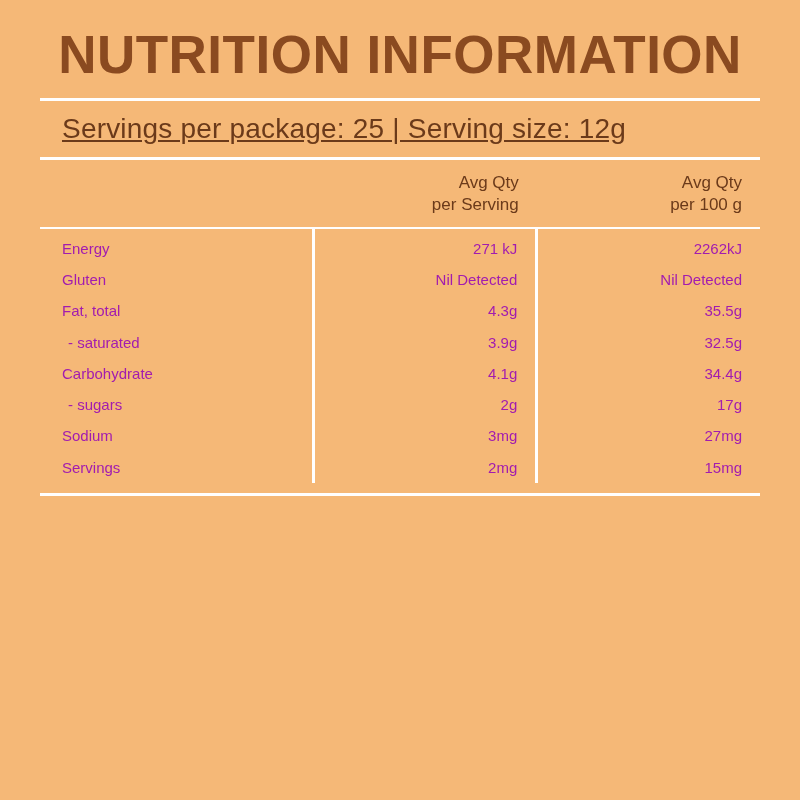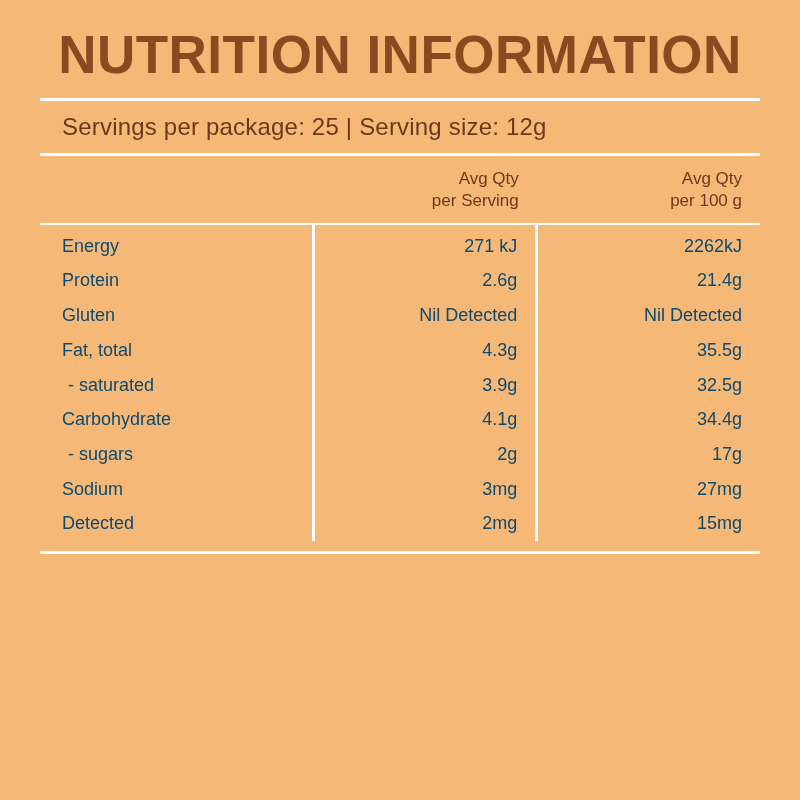--- a/index.html
+++ b/index.html
@@ -30,25 +30,26 @@
     padding: 8px 0 14px 0;
     line-height: 1.1;
   }
   .rule {
     height: 3px;
     background: #ffffff;
     width: 100%;
   }
   .rule.thin { height: 2px; }
   .servings {
-    font-size: 24px;
+    font-size: 28px;
     color: #6b3a1a;
     padding: 12px 0 12px 22px;
     letter-spacing: 0.2px;
     white-space: nowrap;
+    text-decoration: underline;
   }
   table {
     width: 100%;
     border-collapse: collapse;
     table-layout: fixed;
   }
   td, th {
     padding: 0;
     vertical-align: top;
   }
@@ -60,22 +61,22 @@
     font-size: 17px;
     color: #6b3a1a;
     text-align: right;
     padding: 12px 18px 12px 0;
     line-height: 1.25;
     font-weight: normal;
   }
   .vline-left { border-left: 3px solid #ffffff; }
 
   .row td {
-    font-size: 18px;
-    color: #0c4a6e;
+    font-size: 15px;
+    color: #a21caf;
     padding: 7px 4px 7px 0;
     line-height: 1.15;
   }
   .row td.name {
     text-align: left;
     padding-left: 22px;
   }
   .row td.num {
     text-align: right;
     padding-right: 18px;
@@ -130,25 +131,20 @@
       <col class="col-serv">
       <col class="col-100">
     </colgroup>
     <tbody>
       <tr class="row gap">
         <td class="name">Energy</td>
         <td class="num vline-left">271 kJ</td>
         <td class="num vline-left">2262kJ</td>
       </tr>
       <tr class="row">
-        <td class="name">Protein</td>
-        <td class="num vline-left">2.6g</td>
-        <td class="num vline-left">21.4g</td>
-      </tr>
-      <tr class="row">
         <td class="name">Gluten</td>
         <td class="num vline-left">Nil Detected</td>
         <td class="num vline-left">Nil Detected</td>
       </tr>
       <tr class="row">
         <td class="name">Fat, total</td>
         <td class="num vline-left">4.3g</td>
         <td class="num vline-left">35.5g</td>
       </tr>
       <tr class="row sub">
@@ -165,21 +161,21 @@
         <td class="name">- sugars</td>
         <td class="num vline-left">2g</td>
         <td class="num vline-left">17g</td>
       </tr>
       <tr class="row">
         <td class="name">Sodium</td>
         <td class="num vline-left">3mg</td>
         <td class="num vline-left">27mg</td>
       </tr>
       <tr class="row">
-        <td class="name">Detected</td>
+        <td class="name">Servings</td>
         <td class="num vline-left">2mg</td>
         <td class="num vline-left">15mg</td>
       </tr>
     </tbody>
   </table>
 
   <div class="rule bottom-rule"></div>
   <div class="footer-space"></div>
 
 </div>

